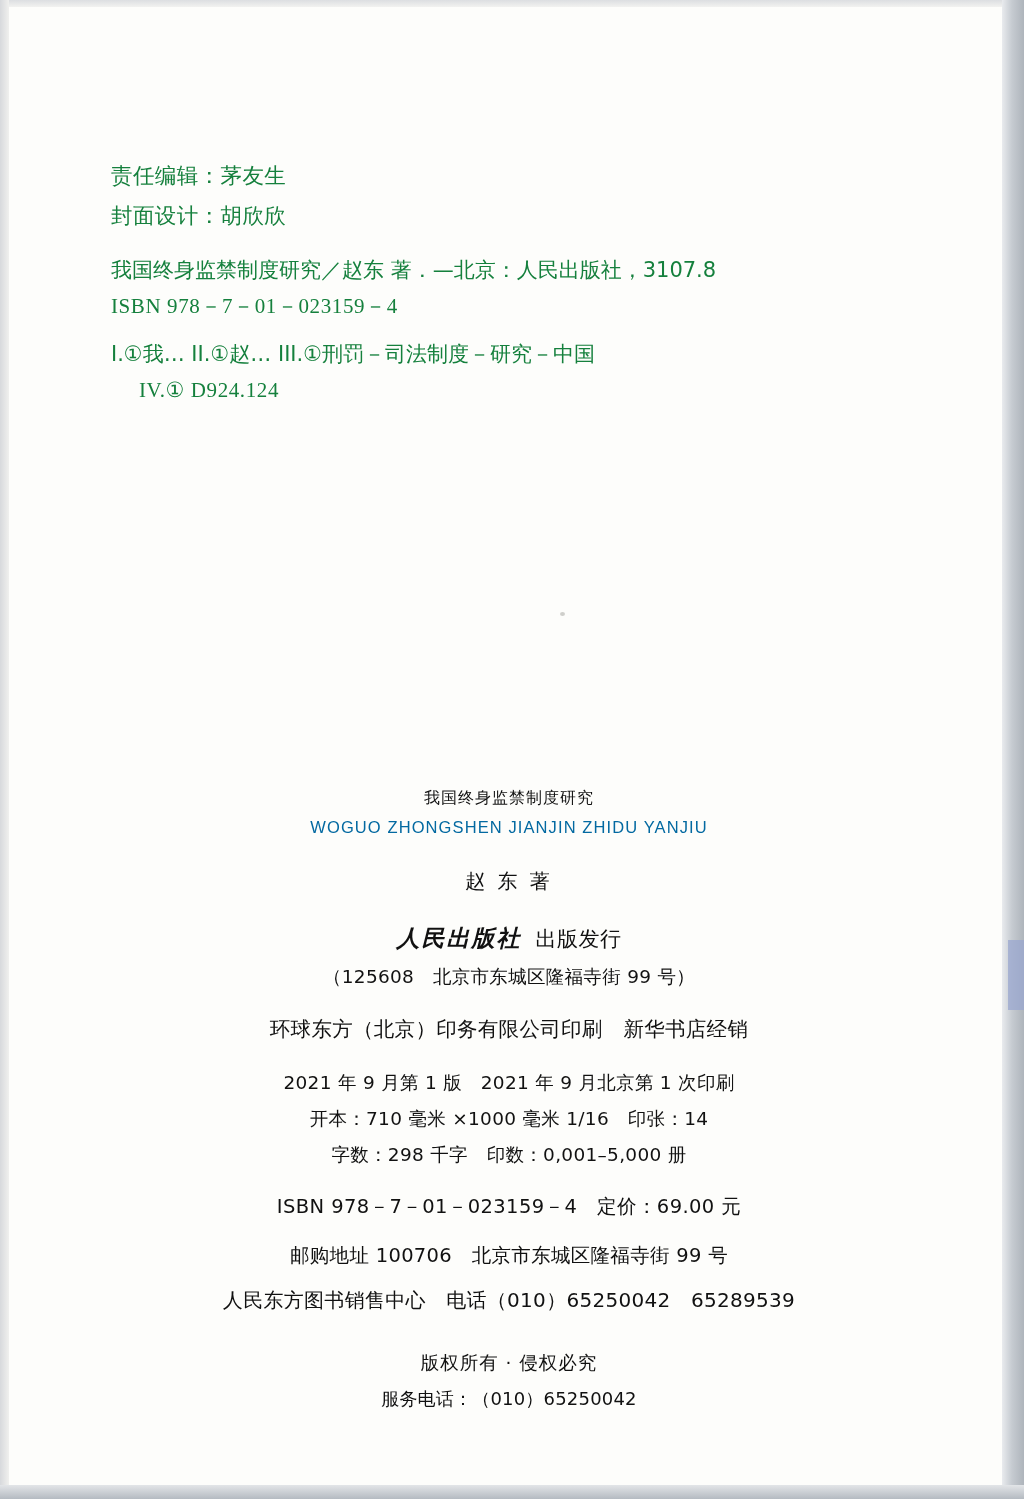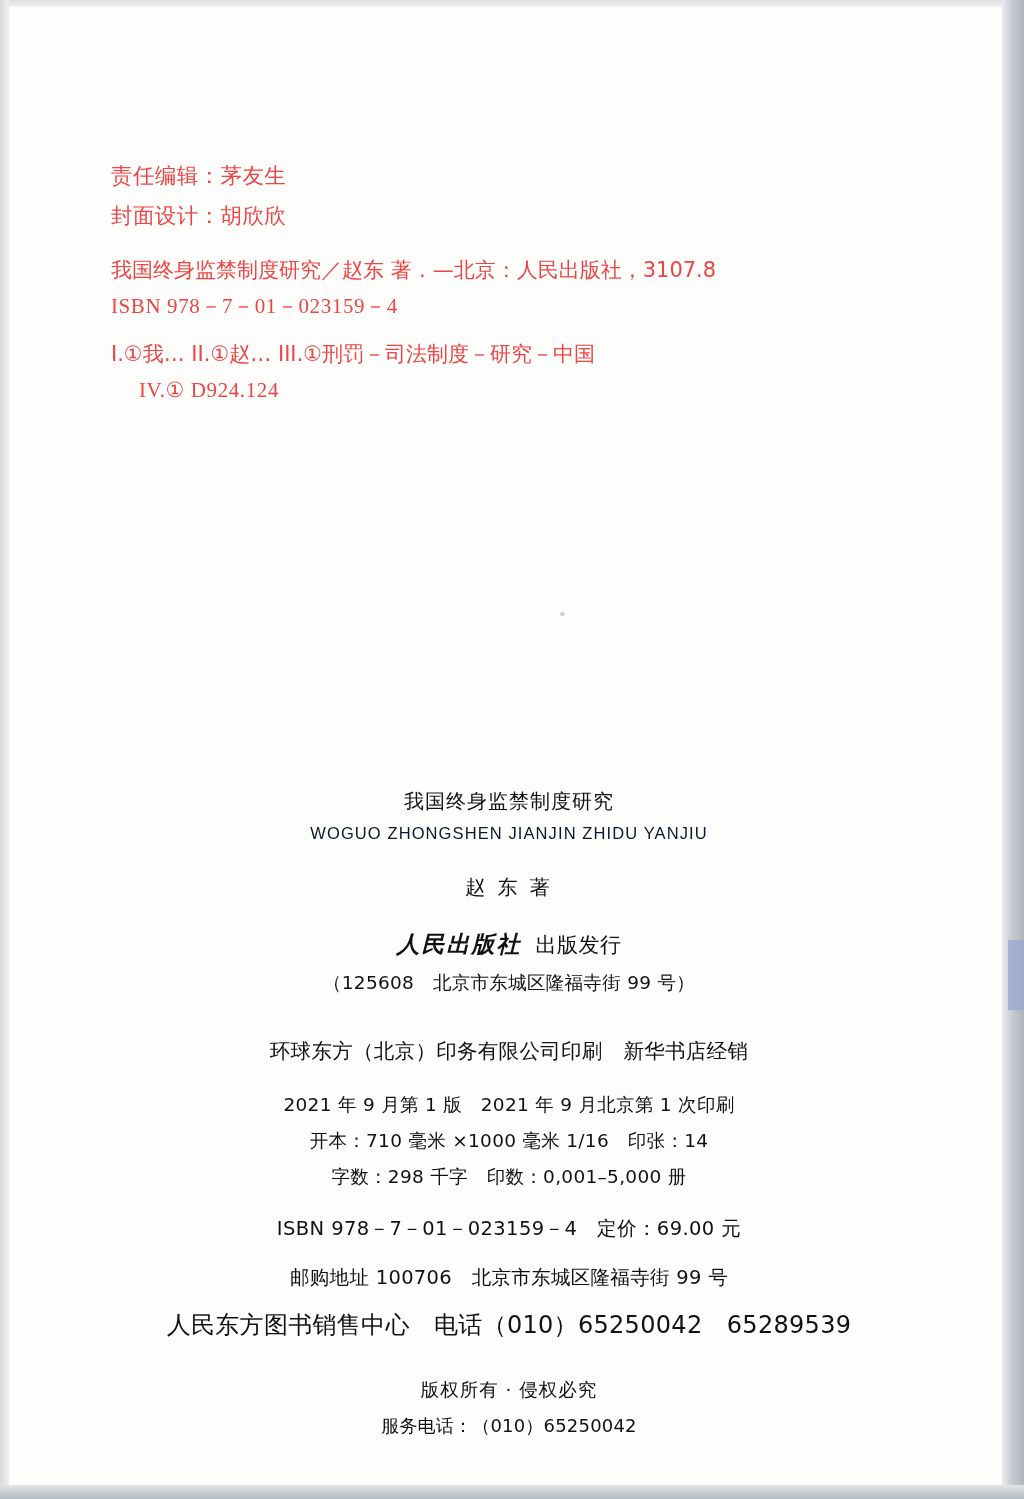--- a/index.html
+++ b/index.html
@@ -73,21 +73,21 @@
     background: #9aa7cf;
     opacity: .75;
   }
 
   
   .cip {
     position: absolute;
     left: 103px;
     top: 150px;
     width: 700px;
-    color: #ef4444;
+    color: #15803d;
   }
   .cn {
     font-family: "DejaVu Sans", "Liberation Sans", sans-serif;
   }
   .credit-line {
     font-size: 21.5px;
     line-height: 40px;
     letter-spacing: .4px;
   }
   .cip-head {
@@ -113,29 +113,29 @@
   .colophon {
     position: absolute;
     left: 0;
     top: 782px;
     width: 1002px;
     text-align: center;
     color: #111;
   }
   .colophon .title-cn {
     font-family: "DejaVu Sans", "Liberation Sans", sans-serif;
-    font-size: 20px;
+    font-size: 16px;
     letter-spacing: 1px;
   }
   .colophon .title-py {
     font-family: "Liberation Sans", sans-serif;
     font-size: 16.5px;
     letter-spacing: 1.1px;
     margin-top: 9px;
-    color: #0f172a;
+    color: #0369a1;
   }
   .colophon .author {
     font-family: "DejaVu Sans", "Liberation Sans", sans-serif;
     font-size: 20px;
     letter-spacing: 3px;
     margin-top: 31px;
   }
   .pub-line {
     margin-top: 28px;
     font-size: 21px;
@@ -148,21 +148,21 @@
     font-size: 23px;
     letter-spacing: 2px;
     padding-right: 14px;
   }
   .addr-line {
     margin-top: 10px;
     font-size: 18.5px;
     letter-spacing: .3px;
   }
   .print-line {
-    margin-top: 42px;
+    margin-top: 26px;
     font-size: 20.5px;
     letter-spacing: .3px;
   }
   .detail {
     margin-top: 22px;
     font-size: 18.5px;
     line-height: 36px;
     letter-spacing: .3px;
   }
   .isbn-line {
@@ -170,21 +170,21 @@
     font-size: 19.5px;
     letter-spacing: .4px;
   }
   .mail-line {
     margin-top: 22px;
     font-size: 19.5px;
     letter-spacing: .3px;
   }
   .sales-line {
     margin-top: 18px;
-    font-size: 24px;
+    font-size: 20px;
     letter-spacing: .3px;
   }
   .rights {
     margin-top: 36px;
     font-size: 18.5px;
     letter-spacing: 1px;
   }
   .note {
     margin-top: 12px;
     font-size: 18px;

